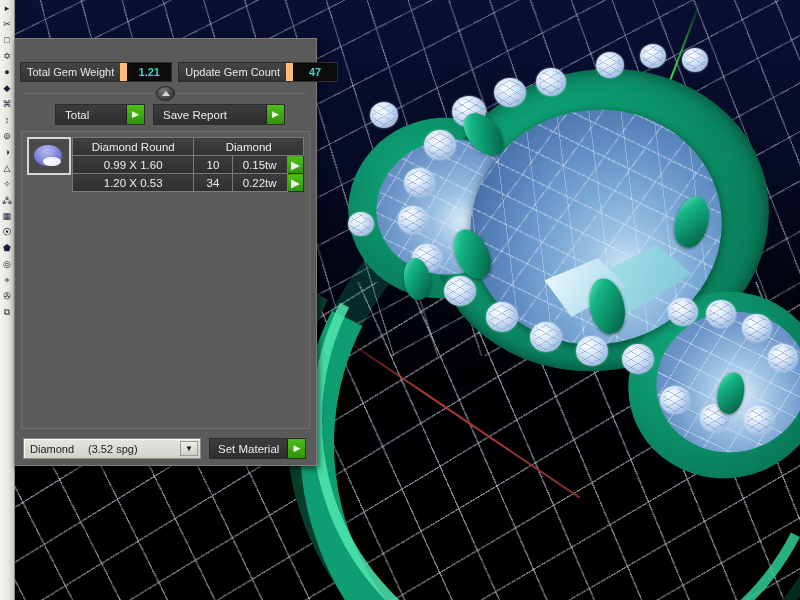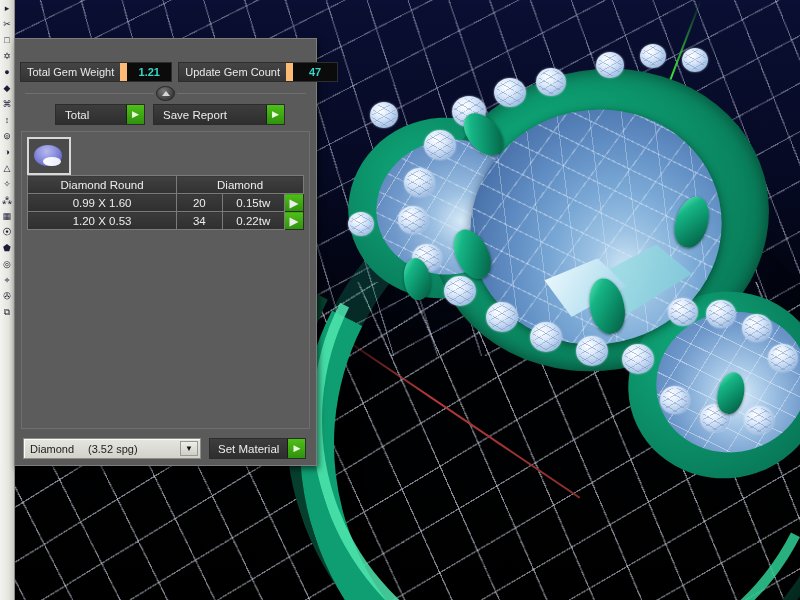--- a/index.html
+++ b/index.html
@@ -313,21 +313,21 @@
   }
 
   .list-area {
     position: absolute; left: 6px; top: 92px; right: 6px; bottom: 36px;
     border: 1px solid #6f6f6f;
     background: #5c5c5c;
     box-sizing: border-box;
     padding: 5px;
     overflow: hidden;
   }
-  .gem-table { display: flex; align-items: flex-start; flex-direction: column; }
+  .gem-table { display: flex; align-items: flex-start; }
   .gem-thumb {
     flex: 0 0 auto;
     width: 40px; height: 34px;
     background: #4a4a4a;
     border: 2px solid #d8d8d8;
     position: relative; overflow: hidden;
     margin-right: 1px;
   }
   .gem-thumb .gem {
     position: absolute; left: 5px; top: 6px;
@@ -522,21 +522,21 @@
         <table class="tbl">
           <thead>
             <tr>
               <th class="c-size">Diamond Round</th>
               <th class="c-qty" colspan="3">Diamond</th>
             </tr>
           </thead>
           <tbody>
             <tr>
               <td class="c-size">0.99 X 1.60</td>
-              <td class="c-qty">20</td>
+              <td class="c-qty">10</td>
               <td class="c-tw">0.15tw</td>
               <td class="c-go">▶</td>
             </tr>
             <tr>
               <td class="c-size">1.20 X 0.53</td>
               <td class="c-qty">34</td>
               <td class="c-tw">0.22tw</td>
               <td class="c-go">▶</td>
             </tr>
           </tbody>

